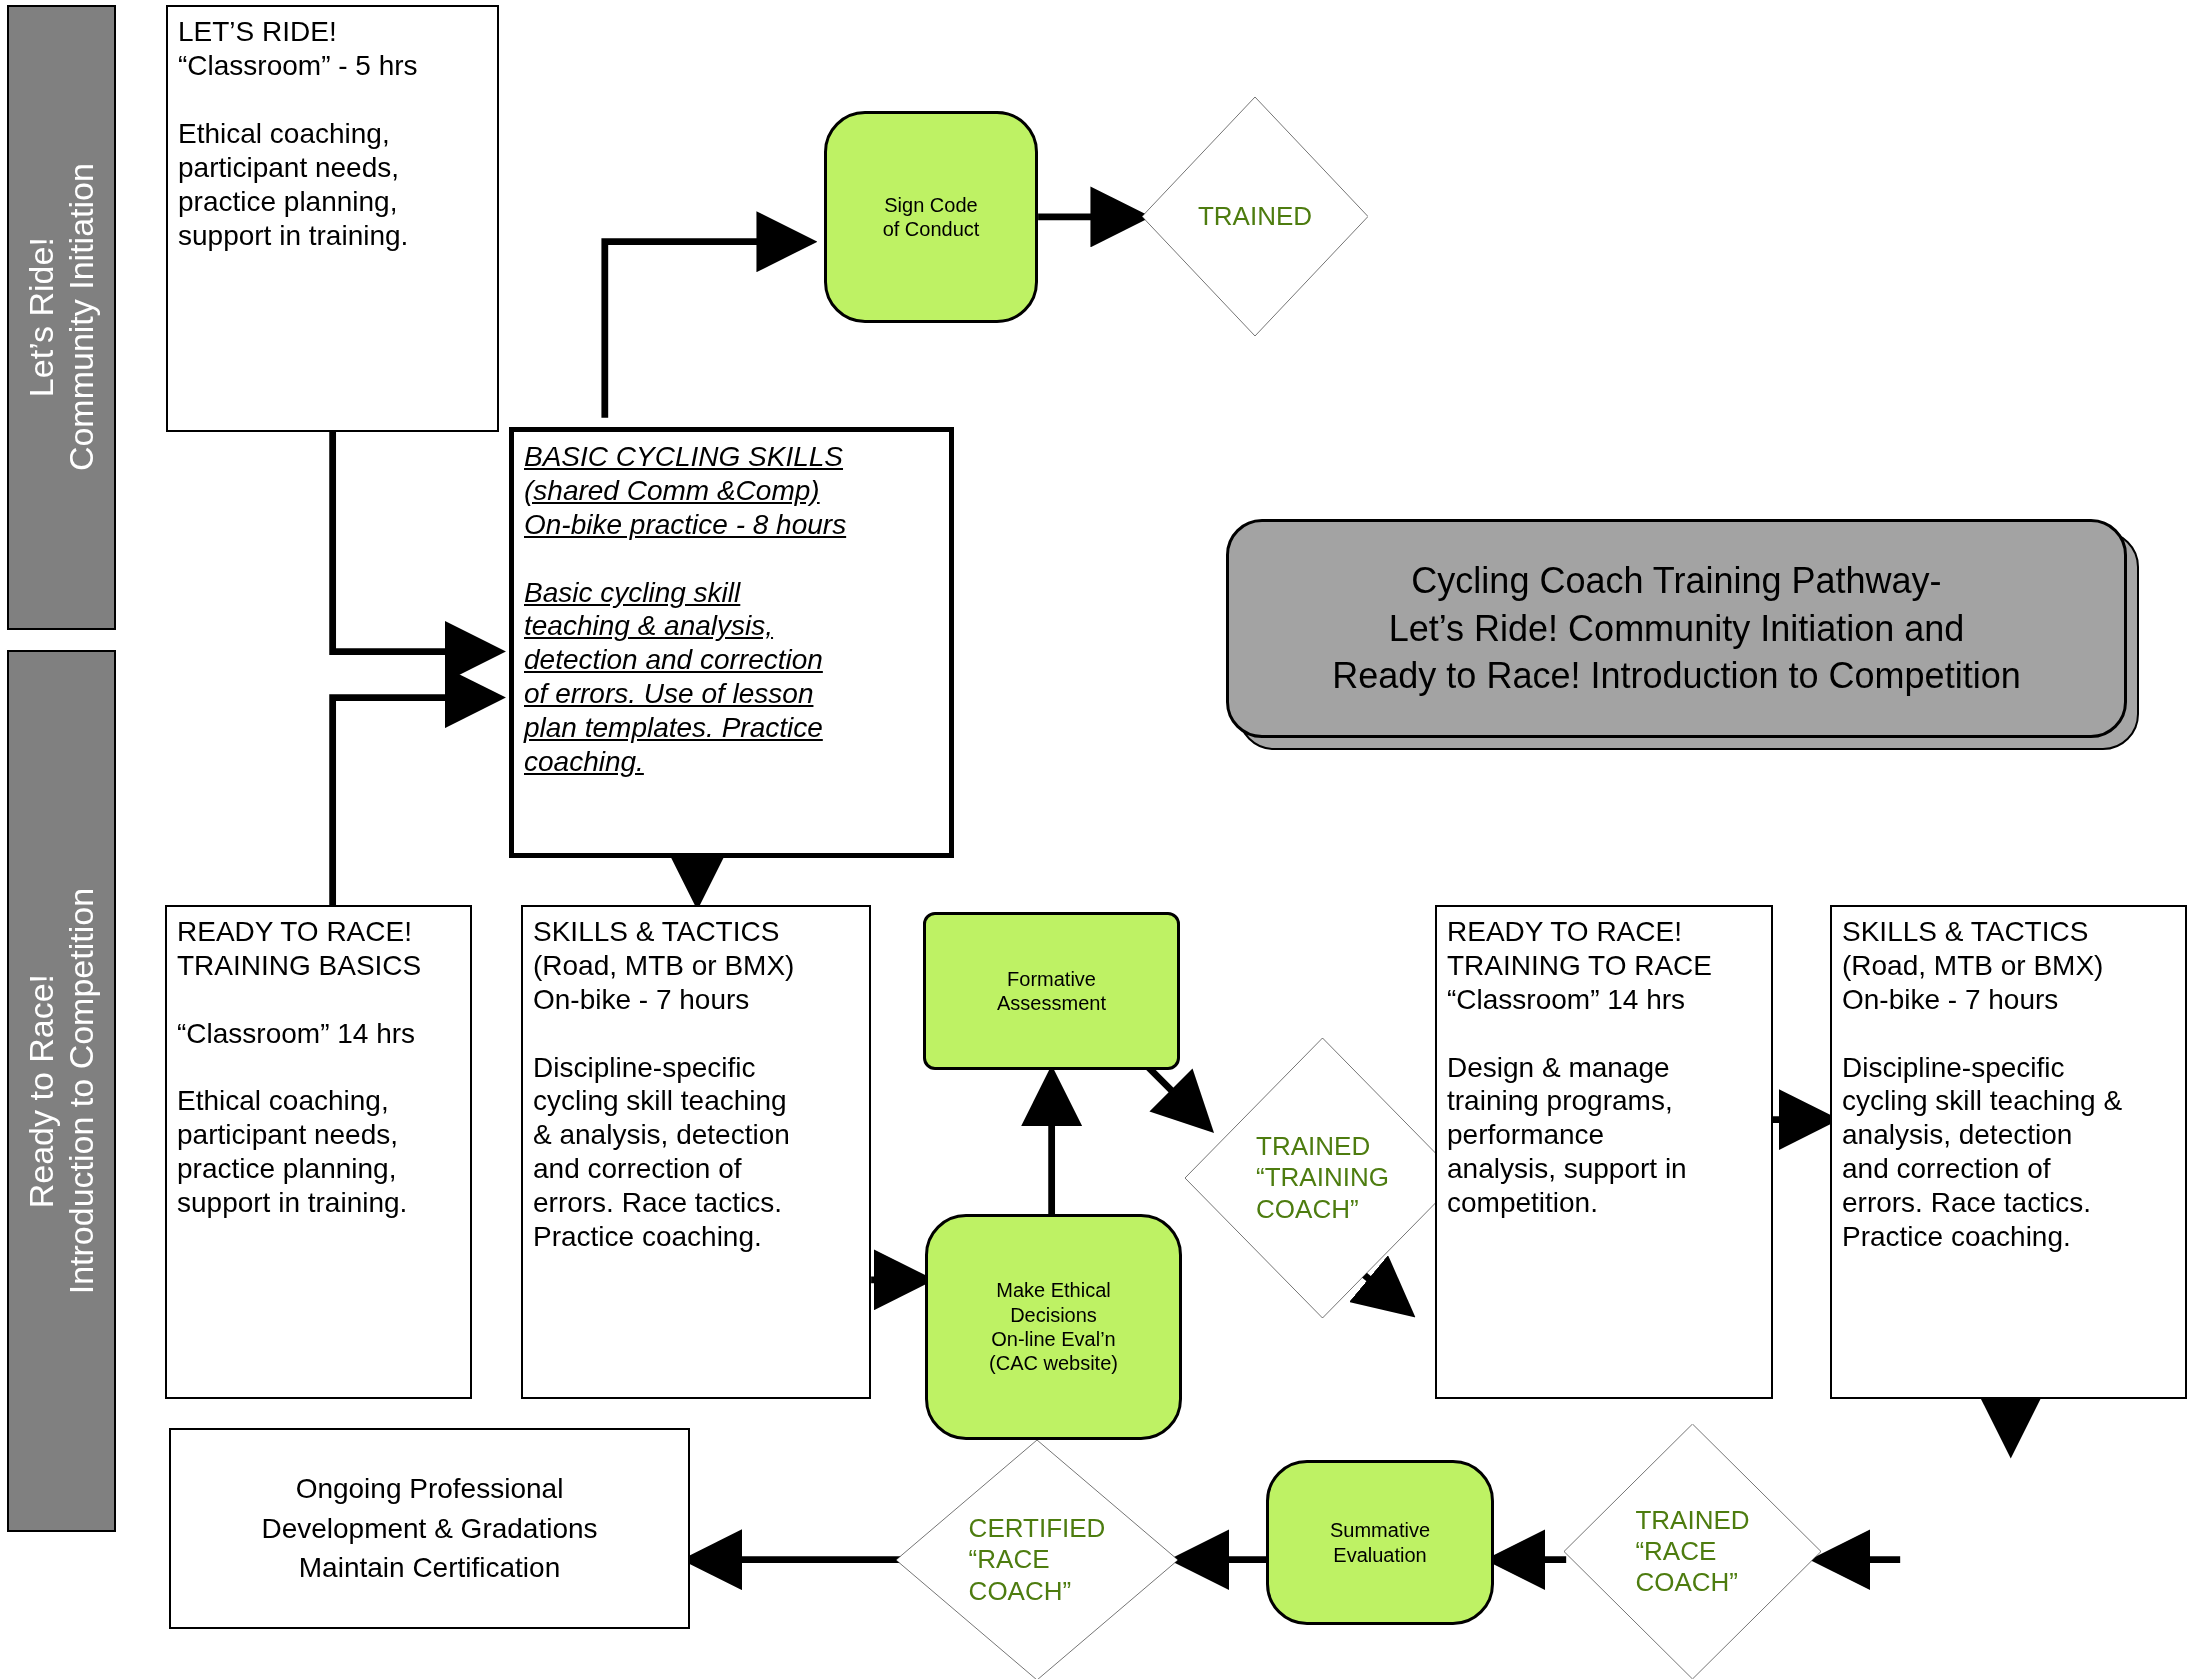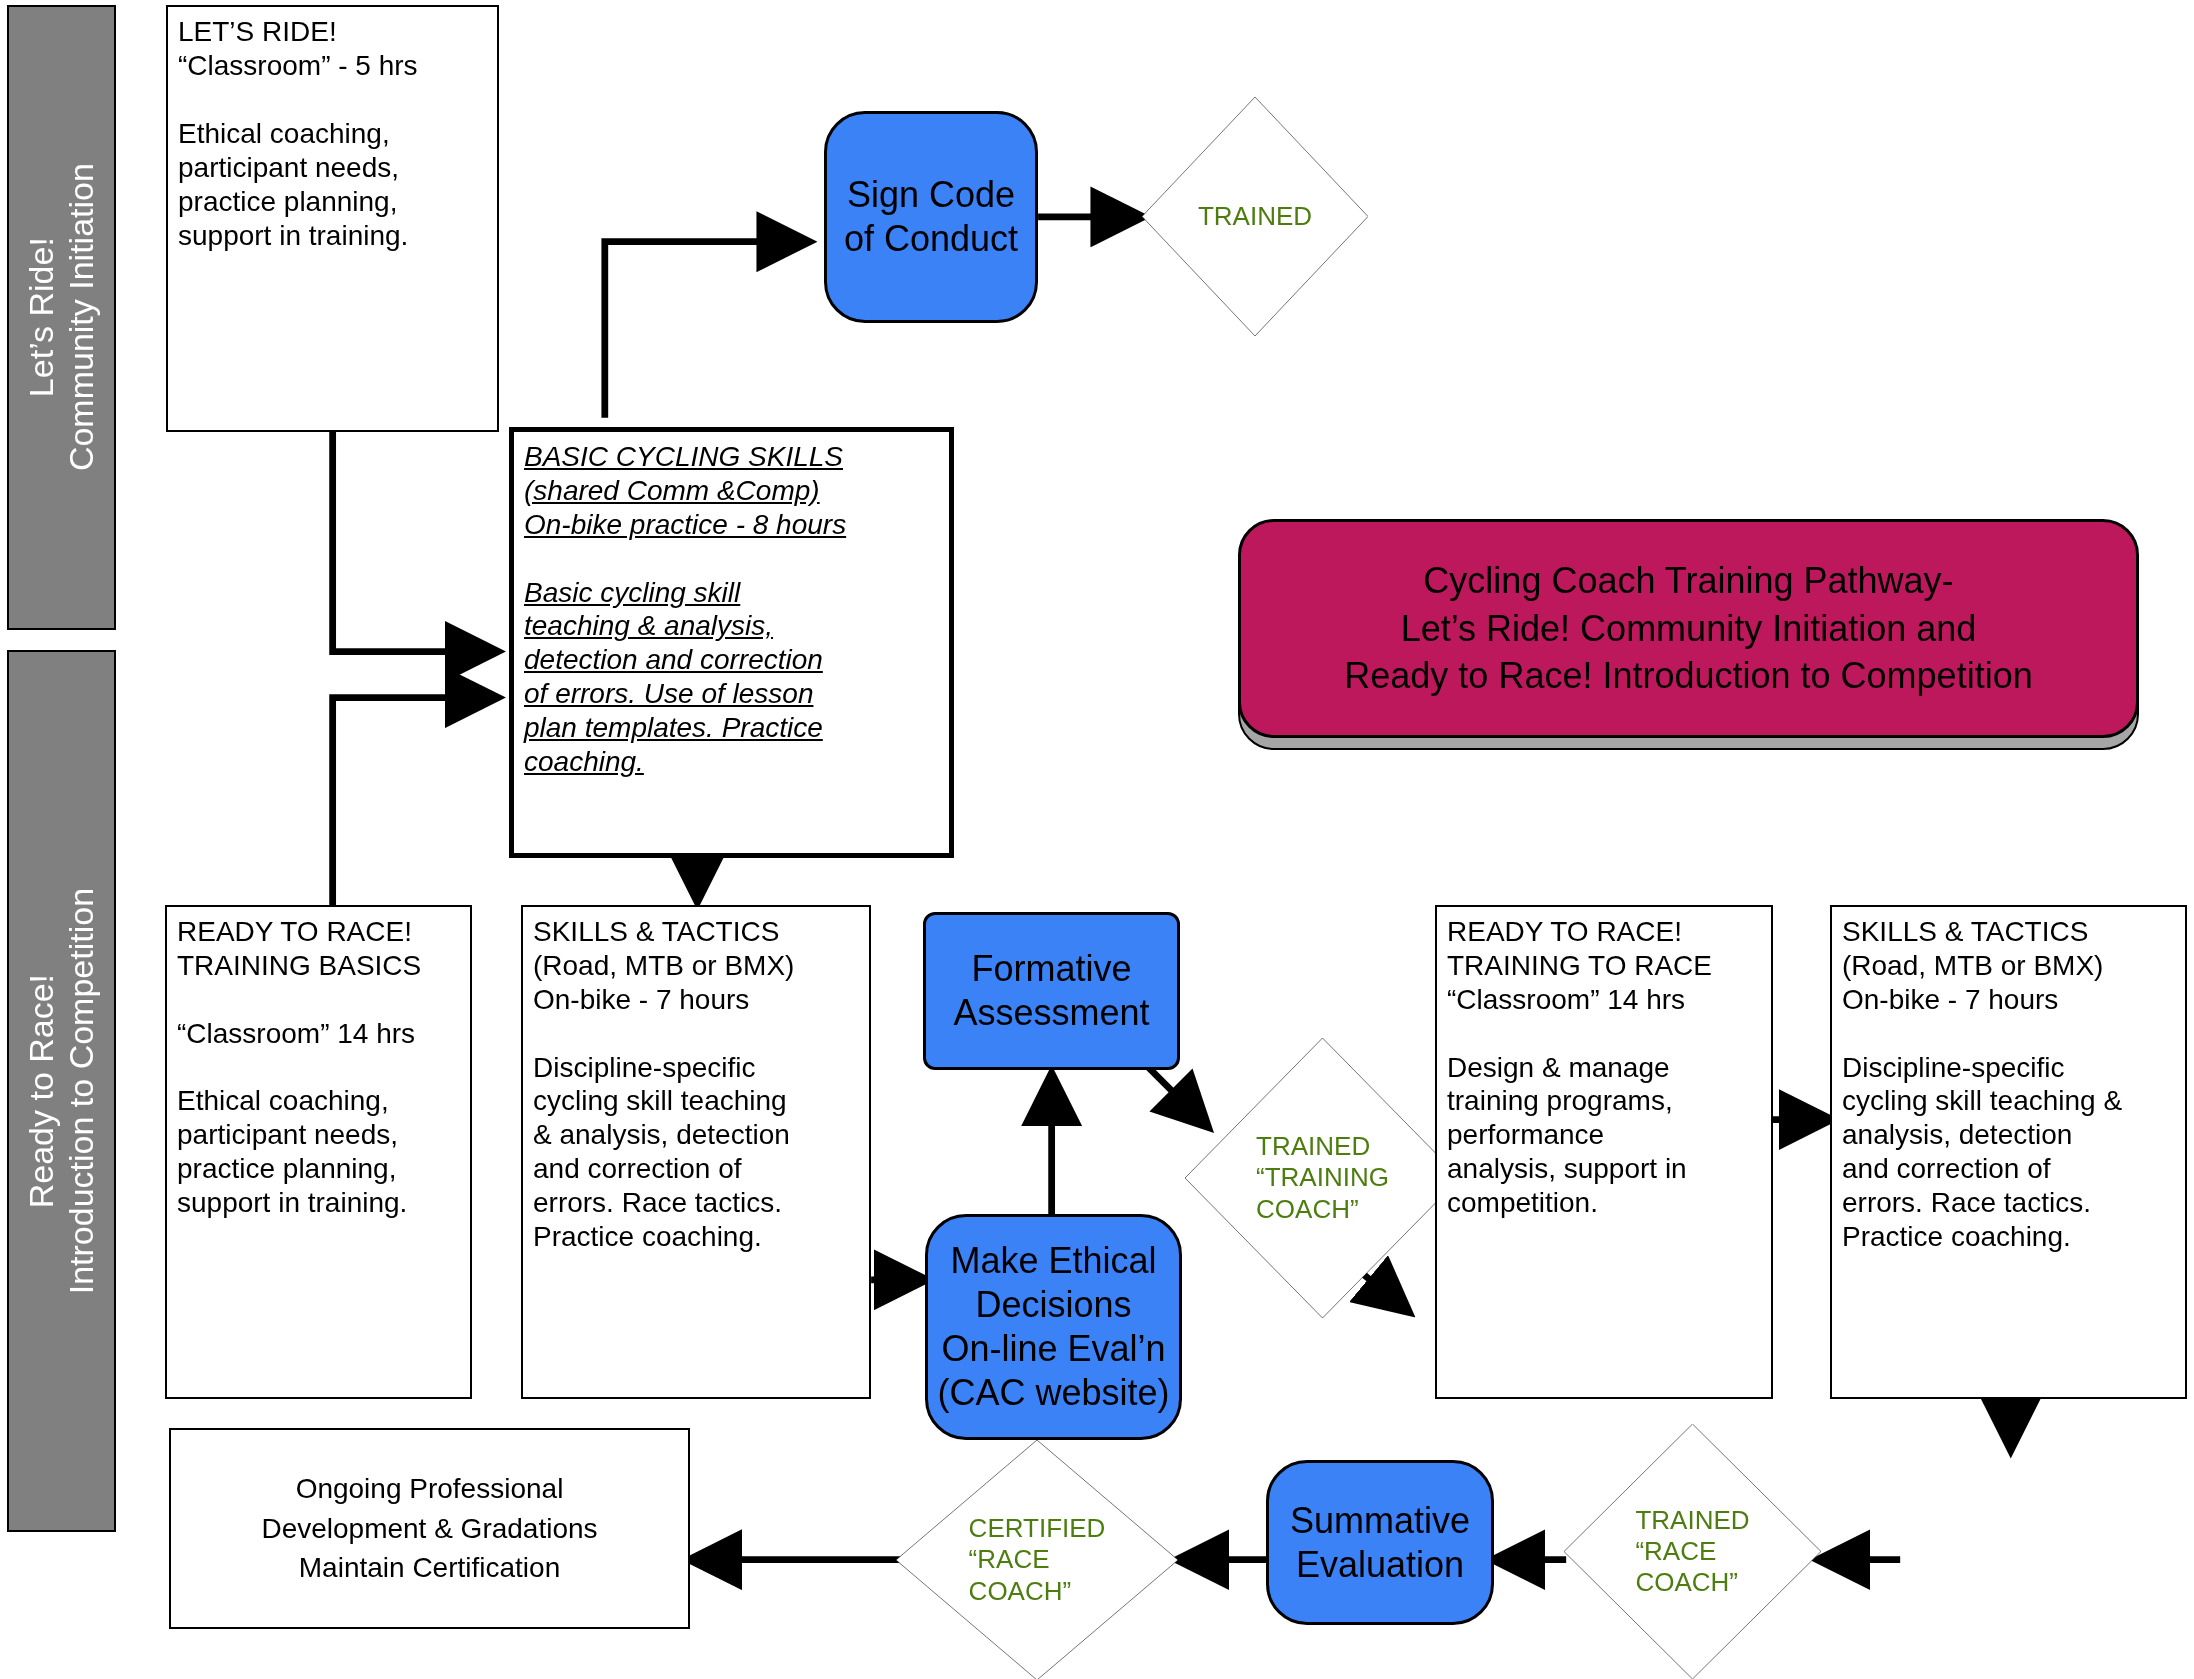--- a/index.html
+++ b/index.html
@@ -45,27 +45,27 @@
   }
   .box.thick{border-width:5.9px;}
   .box.italic{font-style:italic;}
   .box.center{
     display:flex;align-items:center;justify-content:center;
     text-align:center;white-space:pre-line;padding:4.5px;
   }
   
   .round{
     position:absolute;
-    background:#3b82f6;
+    background:#bef264;
     border:3.6px solid #000000;
     border-radius:41px;
     box-sizing:border-box;
     display:flex;align-items:center;justify-content:center;
     text-align:center;
-    font-size:36px;
+    font-size:20px;
     line-height:1.22;
     white-space:pre-line;
     color:#000000;
   }
   
   .diamond{
     position:absolute;
     display:flex;align-items:center;justify-content:center;
   }
   .diamond svg{position:absolute;left:0;top:0;width:100%;height:100%;}
@@ -82,23 +82,23 @@
   .callout-wrap{position:absolute;}
   .callout-shadow{
     position:absolute;left:11.7px;top:11.7px;
     width:100%;height:100%;
     background:#a6a6a6;
     border:2.7px solid #000000;
     border-radius:36px;
     box-sizing:border-box;
   }
   .callout{
-    position:absolute;left:12px;top:0;
+    position:absolute;left:0;top:0;
     width:100%;height:100%;
-    background:#be185d;
+    background:#a3a3a3;
     border:3.2px solid #000000;
     border-radius:36px;
     box-sizing:border-box;
     display:flex;align-items:center;justify-content:center;
     text-align:center;
     font-size:36px;
     line-height:1.33;
     white-space:pre-line;
     color:#000000;
   }

